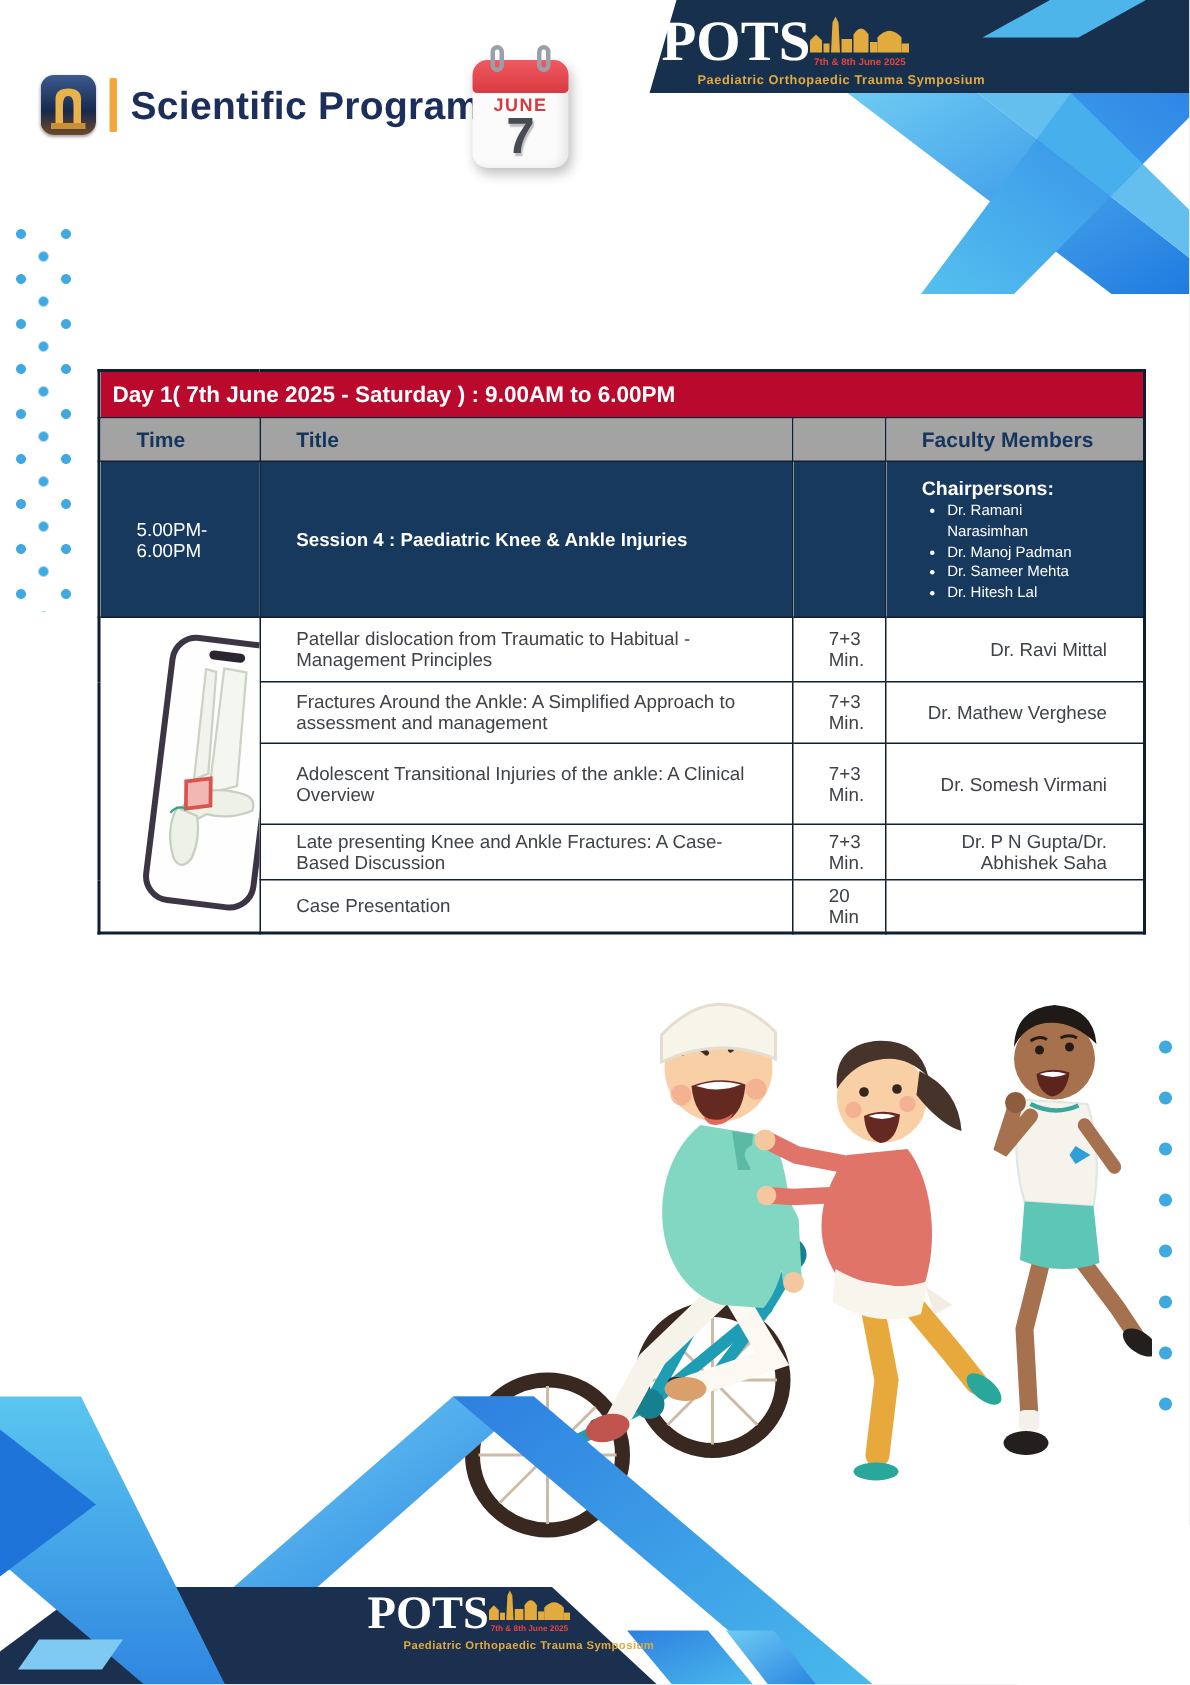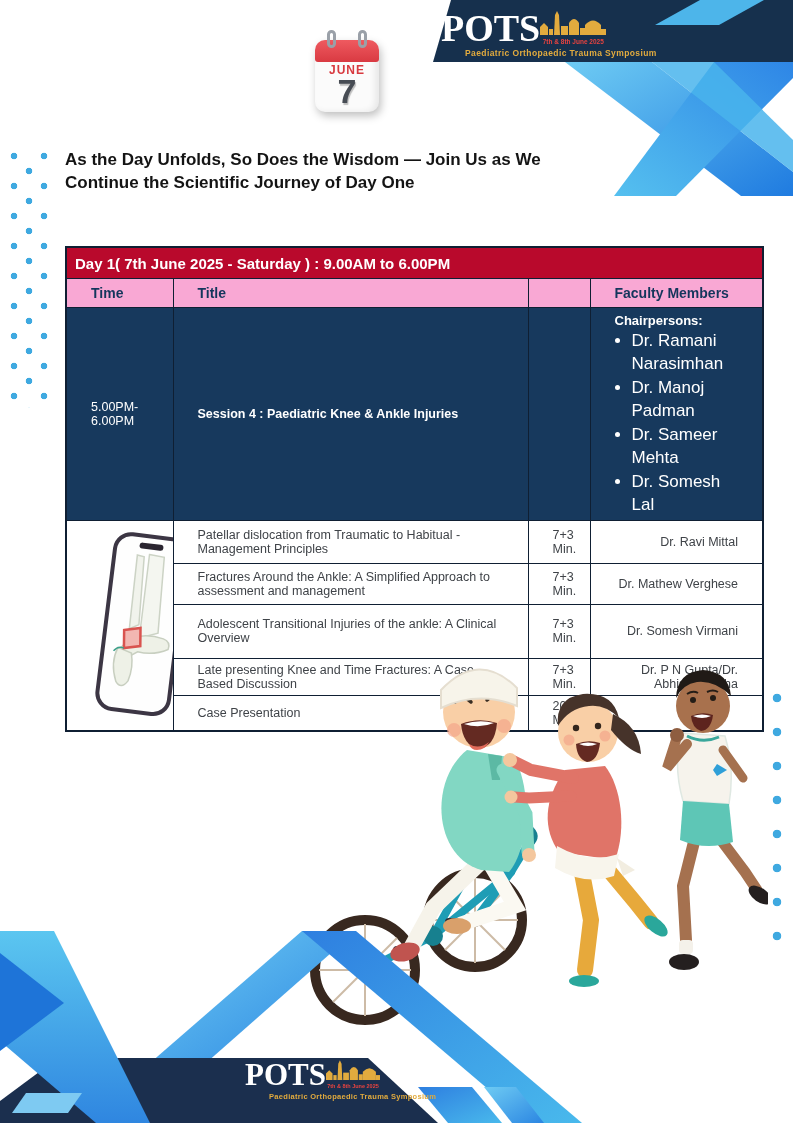--- a/index.html
+++ b/index.html
@@ -63,26 +63,26 @@
      background-size:14px 34px;}
 
   
   .schedule{position:absolute;left:65px;top:246px;width:697px;border-collapse:collapse;
             table-layout:fixed;}
   .schedule td,.schedule th{border:1px solid #0f1f33;padding:3px 24px;vertical-align:middle;
             font-size:12.5px;color:#3f4348;overflow:hidden;}
   .schedule{border:2px solid #0f1f33;}
   .day-header td{background:#b9092c;color:#ffffff;font-weight:bold;font-size:15px;
                  height:24px;padding-left:8px;}
-  .col-header td{background:#f9a8d4;color:#14365c;font-weight:bold;font-size:14px;height:22px;}
+  .col-header td{background:#a3a3a3;color:#14365c;font-weight:bold;font-size:14px;height:22px;}
   .session-row td{background:#17395d;color:#ffffff;}
   .session-time{font-size:12.5px;}
   .session-title{font-weight:bold;font-size:13.5px;}
   .chairs-label{font-weight:bold;font-size:13px;margin:2px 0 1px 0;}
-  .chairs-list{margin:0;padding:0 0 0 17px;font-size:17px;line-height:1.38;}
+  .chairs-list{margin:0;padding:0 0 0 17px;font-size:10px;line-height:1.38;}
   .phone-cell{vertical-align:middle;text-align:center;}
   .row-1{height:43px;} .row-2{height:41px;} .row-3{height:54px;} .row-4{height:37px;} .row-5{height:22px;margin-left:11px;}
   .dur-cell{font-size:12.5px;}
   .fac-cell{font-size:12.5px;text-align:right;}
 
   
   .phone-illo{display:inline-block;}
   .family-illo{position:absolute;left:283px;top:618px;width:485px;height:420px;}
 </style>
 </head>
@@ -126,34 +126,51 @@
             <path d="M45,24 L45,14 Q53,5 61,14 L61,24 Z"></path>
             <rect x="61" y="18" width="5" height="6"></rect>
           </g>
         </svg>
         <div class="pots-dates">7th &amp; 8th June 2025</div>
       </div>
     </div>
     <div class="pots-tagline">Paediatric Orthopaedic Trauma Symposium</div>
   </div>
 
+  <div class="brand">
+    <div class="app-icon">
+      <svg width="37" height="40" viewBox="0 0 37 40">
+        <defs>
+          <linearGradient id="sky" x1="0" y1="0" x2="0" y2="1">
+            <stop offset="0" stop-color="#3b5a8f"></stop>
+              <stop offset="0.6" stop-color="#17294d"></stop>
+              <stop offset="1" stop-color="#6b4a2a"></stop>
+          </linearGradient>
+        </defs>
+        <rect width="37" height="40" fill="url(#sky)"></rect>
+        <path d="M10,34 L10,16 Q10,9 18.5,9 Q27,9 27,16 L27,34 L22,34 L22,20 Q22,14 18.5,14 Q15,14 15,20 L15,34 Z" fill="#e8b24c"></path>
+        <rect x="7" y="32" width="23" height="4" fill="#c98f35"></rect>
+      </svg>
+    </div>
+    <div class="accent-bar"></div>
+    <div class="brand-title">Scientific Program</div>
+  </div>
 
   <div class="calendar">
     <div class="cal-body"></div>
     <div class="cal-top"></div>
     <div class="cal-ring" style="left:12px;"></div>
     <div class="cal-ring" style="left:43px;"></div>
     <div class="cal-month">JUNE</div>
     <div class="cal-day">7</div>
   </div>
 
   <div class="dots-left"></div>
   <div class="dots-right"></div>
 
-  <div class="headline">As the Day Unfolds, So Does the Wisdom — Join Us as We Continue the Scientific Journey of Day One</div>
 
   <table class="schedule">
     <colgroup>
         <col style="width:107px">
         <col style="width:355px">
         <col style="width:62px">
         <col style="width:173px">
       </colgroup>
     <tbody>
         <tr class="day-header">
@@ -168,21 +185,21 @@
     <tr class="session-row" style="height:104px;">
       <td class="session-time">5.00PM-6.00PM</td>
       <td class="session-title">Session 4 : Paediatric Knee &amp; Ankle Injuries</td>
       <td></td>
       <td>
         <div class="chairs-label">Chairpersons:</div>
         <ul class="chairs-list">
           <li>Dr. Ramani Narasimhan</li>
           <li>Dr. Manoj Padman</li>
           <li>Dr. Sameer Mehta</li>
-          <li>Dr. Somesh Lal</li>
+          <li>Dr. Hitesh Lal</li>
         </ul>
       </td>
     </tr>
     <tr class="row-1">
       <td class="phone-cell" rowspan="5">
         <svg class="phone-illo" width="100" height="192" viewBox="0 0 100 192">
           <g transform="rotate(7 50 96)">
             <rect x="15" y="8" width="72" height="176" rx="16" fill="#fefefe" stroke="#3c3644" stroke-width="4"></rect>
             <rect x="39" y="15" width="24" height="6" rx="3" fill="#2a2530"></rect>
 
@@ -205,21 +222,21 @@
       <td>Fractures Around the Ankle: A Simplified Approach to assessment and management</td>
       <td class="dur-cell">7+3 Min.</td>
       <td class="fac-cell">Dr. Mathew Verghese</td>
     </tr>
     <tr class="row-3">
       <td>Adolescent Transitional Injuries of the ankle: A Clinical Overview</td>
       <td class="dur-cell">7+3 Min.</td>
       <td class="fac-cell">Dr. Somesh Virmani</td>
     </tr>
     <tr class="row-4">
-      <td>Late presenting Knee and Time Fractures: A Case-Based Discussion</td>
+      <td>Late presenting Knee and Ankle Fractures: A Case-Based Discussion</td>
       <td class="dur-cell">7+3 Min.</td>
       <td class="fac-cell">Dr. P N Gupta/Dr. Abhishek Saha</td>
     </tr>
     <tr class="row-5">
       <td>Case Presentation</td>
       <td class="dur-cell">20 Min</td>
       <td class="fac-cell"></td>
     </tr>
   </tbody>
     </table>

